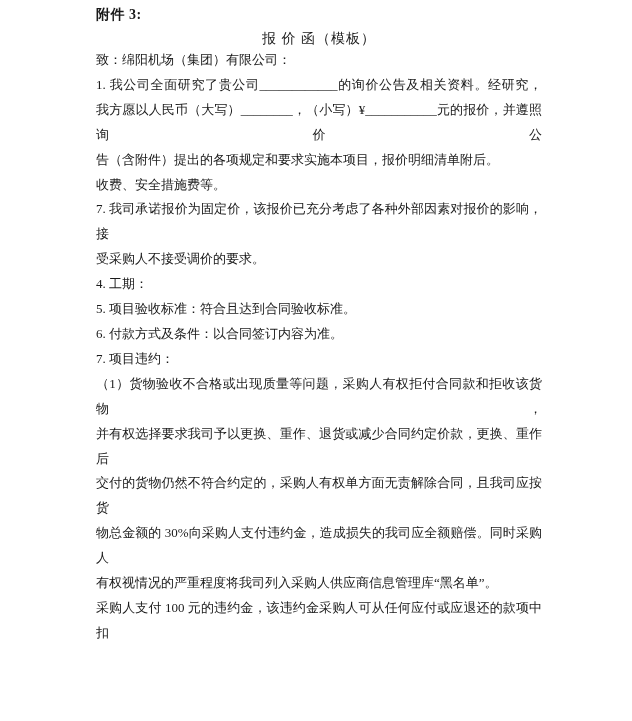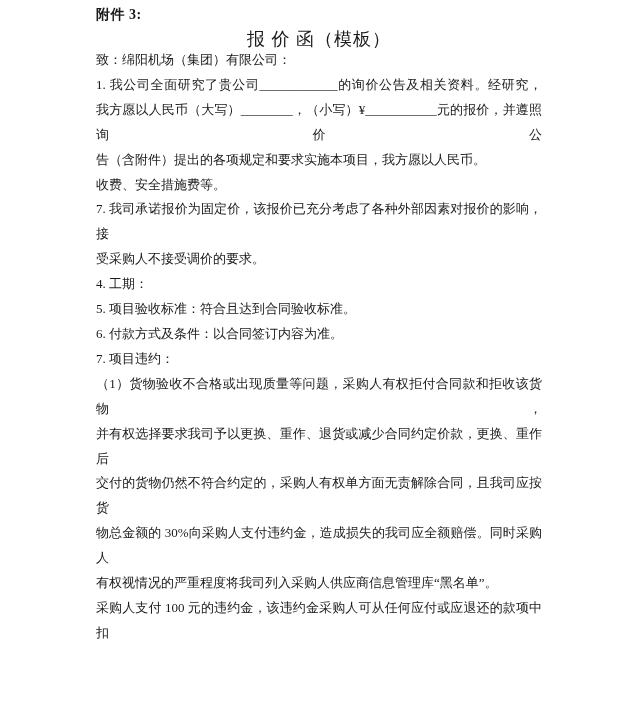--- a/index.html
+++ b/index.html
@@ -24,21 +24,21 @@
     line-height: 20px;
     font-weight: bold;
     letter-spacing: 0.5px;
   }
   .title {
     position: absolute;
     left: 96px;
     top: 29px;
     width: 446px;
     text-align: center;
-    font-size: 18px;
+    font-size: 14px;
     line-height: 20px;
     letter-spacing: 1px;
   }
   .doc-body {
     position: absolute;
     left: 96px;
     top: 48px;
     width: 446px;
     font-size: 13px;
     line-height: 24.9px;
@@ -57,21 +57,21 @@
 </head>
 <body>
 
 <div class="page" style="background: rgb(255, 255, 255); color: rgb(26, 26, 26);">
   <div class="attachment">附件 3:</div>
   <div class="title">报 价 函（模板）</div>
   <div class="doc-body">
       <div class="line">致：绵阳机场（集团）有限公司：</div>
       <div class="line j">1. 我公司全面研究了贵公司____________的询价公告及相关资料。经研究，</div>
       <div class="line j">我方愿以人民币（大写）________，（小写）¥___________元的报价，并遵照询价公</div>
-      <div class="line">告（含附件）提出的各项规定和要求实施本项目，我方愿以人民币。</div>
+      <div class="line">告（含附件）提出的各项规定和要求实施本项目，报价明细清单附后。</div>
       <div class="line">收费、安全措施费等。</div>
       <div class="line j">7. 我司承诺报价为固定价，该报价已充分考虑了各种外部因素对报价的影响，接</div>
       <div class="line">受采购人不接受调价的要求。</div>
       <div class="line">4. 工期：</div>
       <div class="line">5. 项目验收标准：符合且达到合同验收标准。</div>
       <div class="line">6. 付款方式及条件：以合同签订内容为准。</div>
       <div class="line">7. 项目违约：</div>
       <div class="line j">（1）货物验收不合格或出现质量等问题，采购人有权拒付合同款和拒收该货物，</div>
       <div class="line j">并有权选择要求我司予以更换、重作、退货或减少合同约定价款，更换、重作后</div>
       <div class="line j">交付的货物仍然不符合约定的，采购人有权单方面无责解除合同，且我司应按货</div>

